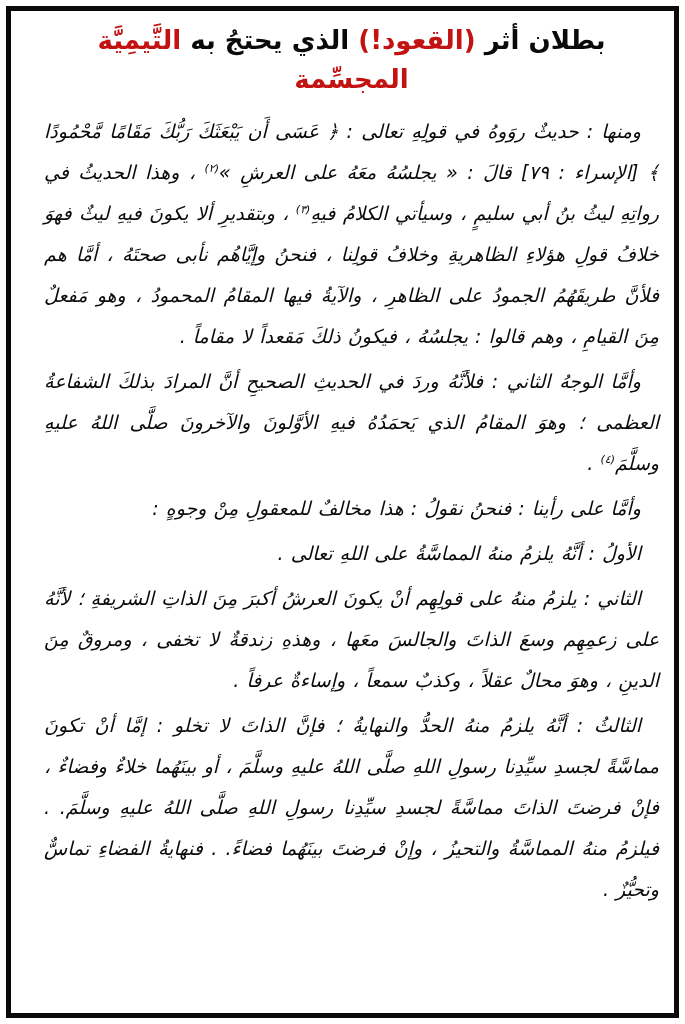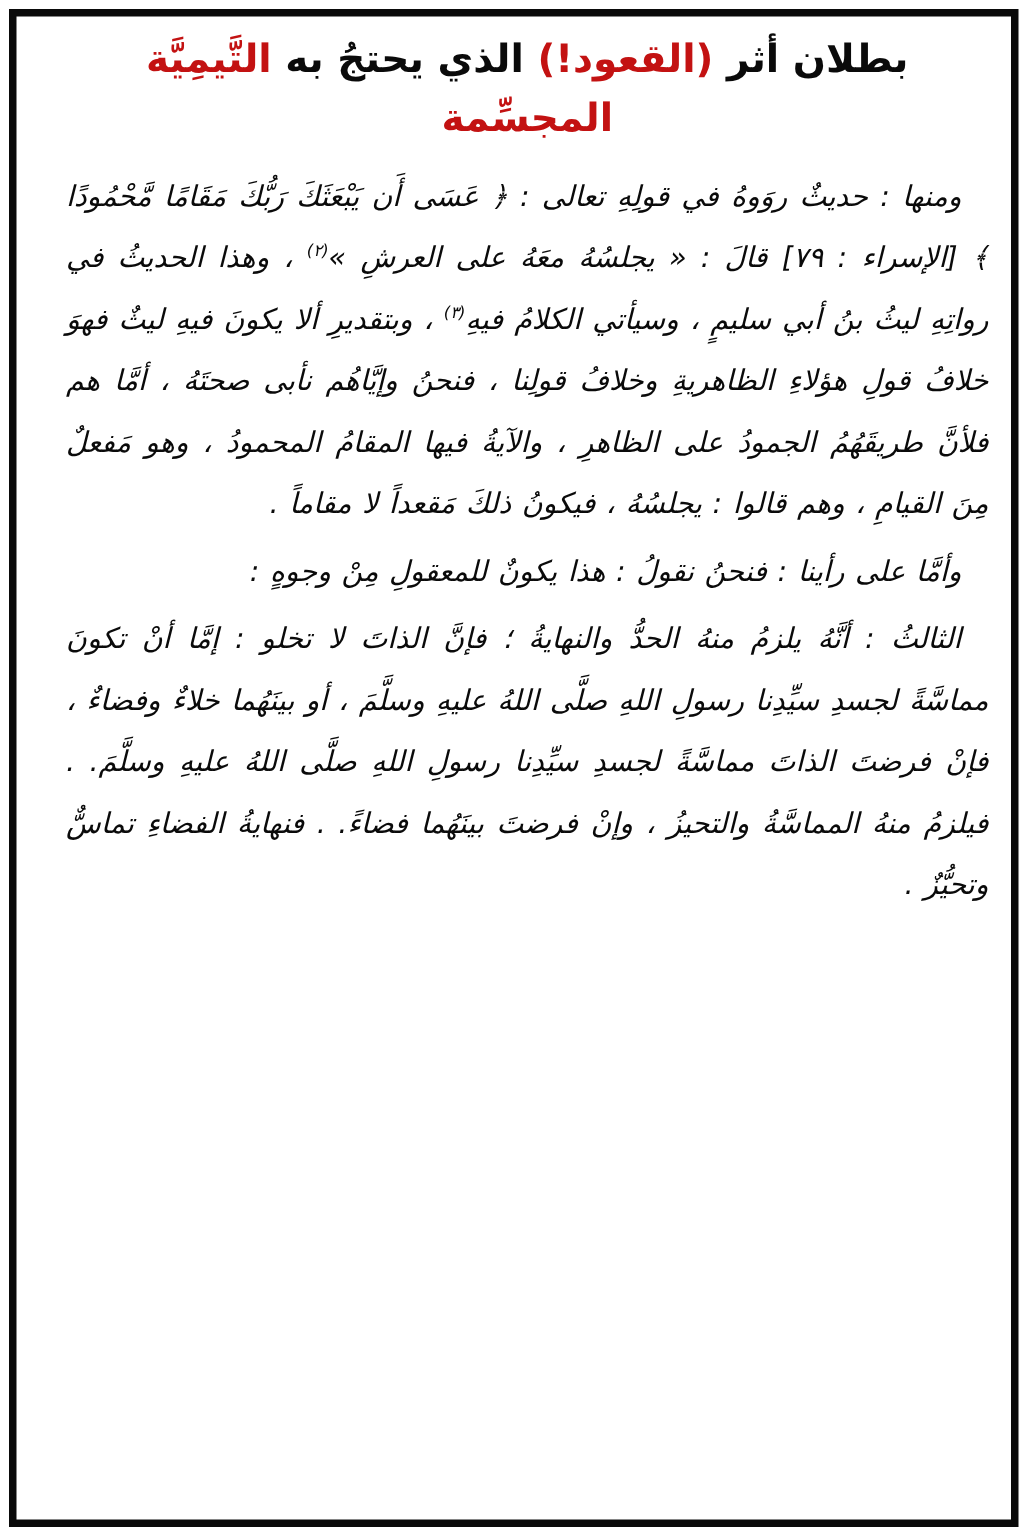--- a/index.html
+++ b/index.html
@@ -59,24 +59,27 @@
 <div class="page">
 
   <h1 class="title">
     <span>بطلان أثر </span><span class="red">(القعود!)</span><span> الذي يحتجُ به </span><span class="red">التَّيمِيَّة المجسِّمة</span>
   </h1>
 
   <div class="body-text">
 
     <p><span>ومنها : حديثٌ روَوهُ في قولِهِ تعالى : ﴿ عَسَى أَن يَبْعَثَكَ رَبُّكَ مَقَامًا مَّحْمُودًا ﴾ [الإسراء : ٧٩] قالَ : « يجلسُهُ معَهُ على العرشِ »</span><sup class="fn">(٢)</sup><span> ، وهذا الحديثُ في رواتِهِ ليثُ بنُ أبي سليمٍ ، وسيأتي الكلامُ فيهِ</span><sup class="fn">(٣)</sup><span> ، وبتقديرِ ألا يكونَ فيهِ ليثٌ فهوَ خلافُ قولِ هؤلاءِ الظاهريةِ وخلافُ قولِنا ، فنحنُ وإيَّاهُم نأبى صحتَهُ ، أمَّا هم فلأنَّ طريقَهُمُ الجمودُ على الظاهرِ ، والآيةُ فيها المقامُ المحمودُ ، وهو مَفعلٌ مِنَ القيامِ ، وهم قالوا : يجلسُهُ ، فيكونُ ذلكَ مَقعداً لا مقاماً .</span></p>
 
+    <p><span>وأمَّا الوجهُ الثاني : فلأنَّهُ وردَ في الحديثِ الصحيحِ أنَّ المرادَ بذلكَ الشفاعةُ العظمى ؛ وهوَ المقامُ الذي يَحمَدُهُ فيهِ الأوَّلونَ والآخرونَ صلَّى اللهُ عليهِ وسلَّمَ</span><sup class="fn">(٤)</sup><span> .</span></p>
 
-    <p><span>وأمَّا على رأينا : فنحنُ نقولُ : هذا يكونٌ للمعقولِ مِنْ وجوهٍ :</span></p>
+    <p><span>وأمَّا على رأينا : فنحنُ نقولُ : هذا مخالفٌ للمعقولِ مِنْ وجوهٍ :</span></p>
 
+    <p><span>الأولُ : أنَّهُ يلزمُ منهُ المماسَّةُ على اللهِ تعالى .</span></p>
 
+    <p><span>الثاني : يلزمُ منهُ على قولِهِم أنْ يكونَ العرشُ أكبرَ مِنَ الذاتِ الشريفةِ ؛ لأنَّهُ على زعمِهِم وسعَ الذاتَ والجالسَ معَها ، وهذهِ زندقةٌ لا تخفى ، ومروقٌ مِنَ الدينِ ، وهوَ محالٌ عقلاً ، وكذبٌ سمعاً ، وإساءةٌ عرفاً .</span></p>
 
     <p><span>الثالثُ : أنَّهُ يلزمُ منهُ الحدُّ والنهايةُ ؛ فإنَّ الذاتَ لا تخلو : إمَّا أنْ تكونَ مماسَّةً لجسدِ سيِّدِنا رسولِ اللهِ صلَّى اللهُ عليهِ وسلَّمَ ، أو بينَهُما خلاءٌ وفضاءٌ ، فإنْ فرضتَ الذاتَ مماسَّةً لجسدِ سيِّدِنا رسولِ اللهِ صلَّى اللهُ عليهِ وسلَّمَ. . فيلزمُ منهُ المماسَّةُ والتحيزُ ، وإنْ فرضتَ بينَهُما فضاءً. . فنهايةُ الفضاءِ تماسٌّ وتحيُّزٌ .</span></p>
 
 
   </div>
 
 
 </div>
 
 </body></html>

